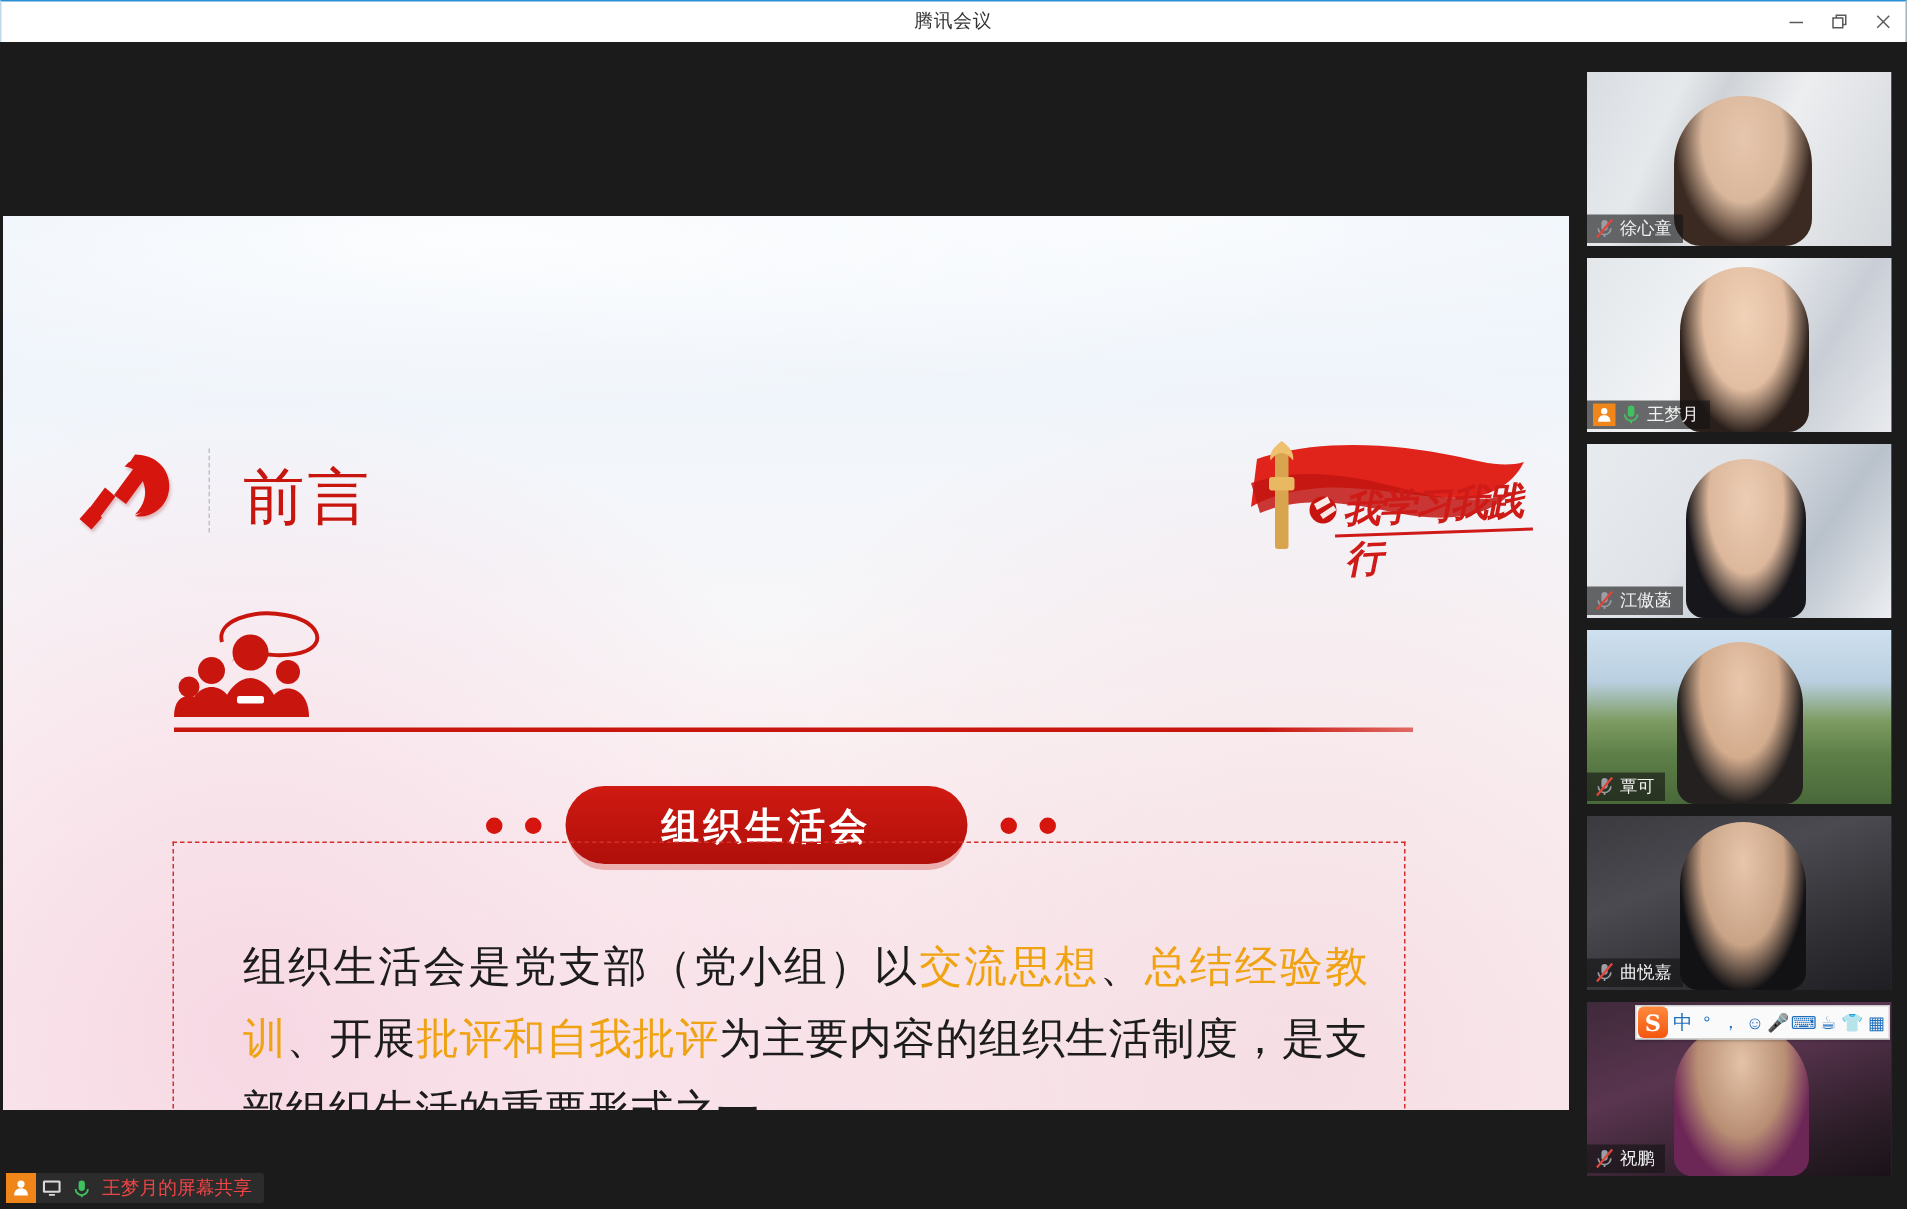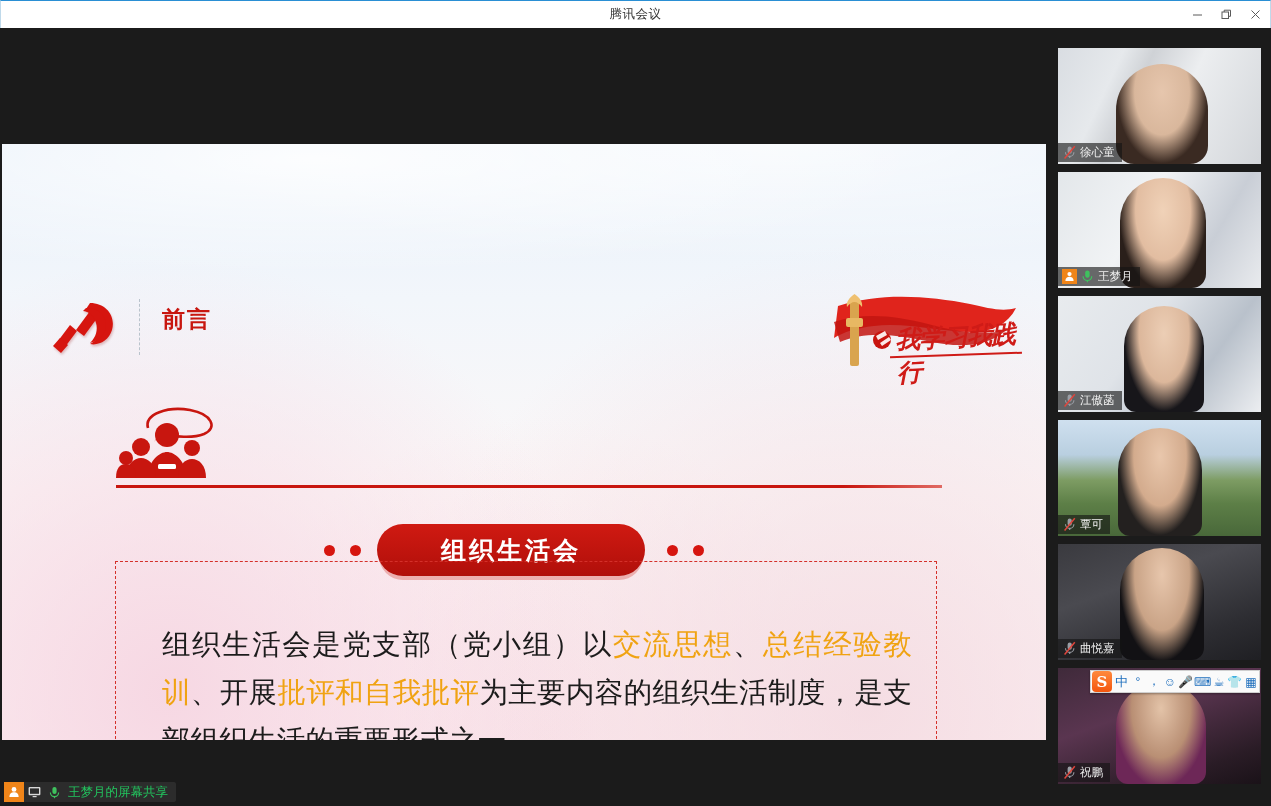--- a/index.html
+++ b/index.html
@@ -84,21 +84,21 @@
   }
   #party-emblem { position: absolute; left: 44px; top: 150px; }
   .emblem-svg { width: 74px; height: 66px; display: block;
     filter: drop-shadow(1px 2px 1px rgba(150,20,20,.25)); }
   #header-divider {
     position: absolute; left: 137px; top: 155px; width: 0; height: 56px;
     border-left: 1.5px dashed #b9c3cc;
   }
   #slide-title {
     position: absolute; left: 160px; top: 160px;
-    font-size: 23px; font-weight: bold; color: #c8160f; letter-spacing: 2px;
+    font-size: 41px; font-weight: normal; color: #c8160f; letter-spacing: 2px;
     font-family: "DejaVu Sans", "Liberation Sans", sans-serif;
   }
 
   
   #flag-logo { position: absolute; left: 818px; top: 148px; width: 208px; height: 80px; }
   #flag-logo .logo-svg { width: 208px; height: 80px; display: block; }
   #flag-logo .logo-text {
     position: absolute; left: 76px; top: 28px;
     font-size: 25px; color: #cf1b17; font-weight: bold;
     font-family: "DejaVu Serif", "Liberation Serif", serif;
@@ -162,21 +162,21 @@
     background: #1b1b1b;
   }
   #share-chip {
     position: absolute; left: 4px; top: 4px; height: 20px;
     background: #2c2c2c; display: flex; align-items: center; border-radius: 2px;
   }
   #share-chip .ic {
     width: 20px; height: 20px; display: flex; align-items: center; justify-content: center;
   }
   #share-chip .ic.person { background: #f08519; }
-  #share-chip .label { color: #22c55e; font-size: 12.5px; padding: 0 8px 0 4px; }
+  #share-chip .label { color: #ef4444; font-size: 12.5px; padding: 0 8px 0 4px; }
 
   
   #filmstrip {
     position: absolute; left: 1048px; top: 0; width: 223px; height: 778px;
     background: #1b1b1b; padding: 20px 8px 0 10px;
   }
   .tile {
     position: relative; width: 203px; height: 116px; margin-bottom: 8px;
     overflow: hidden; background: #333;
   }

